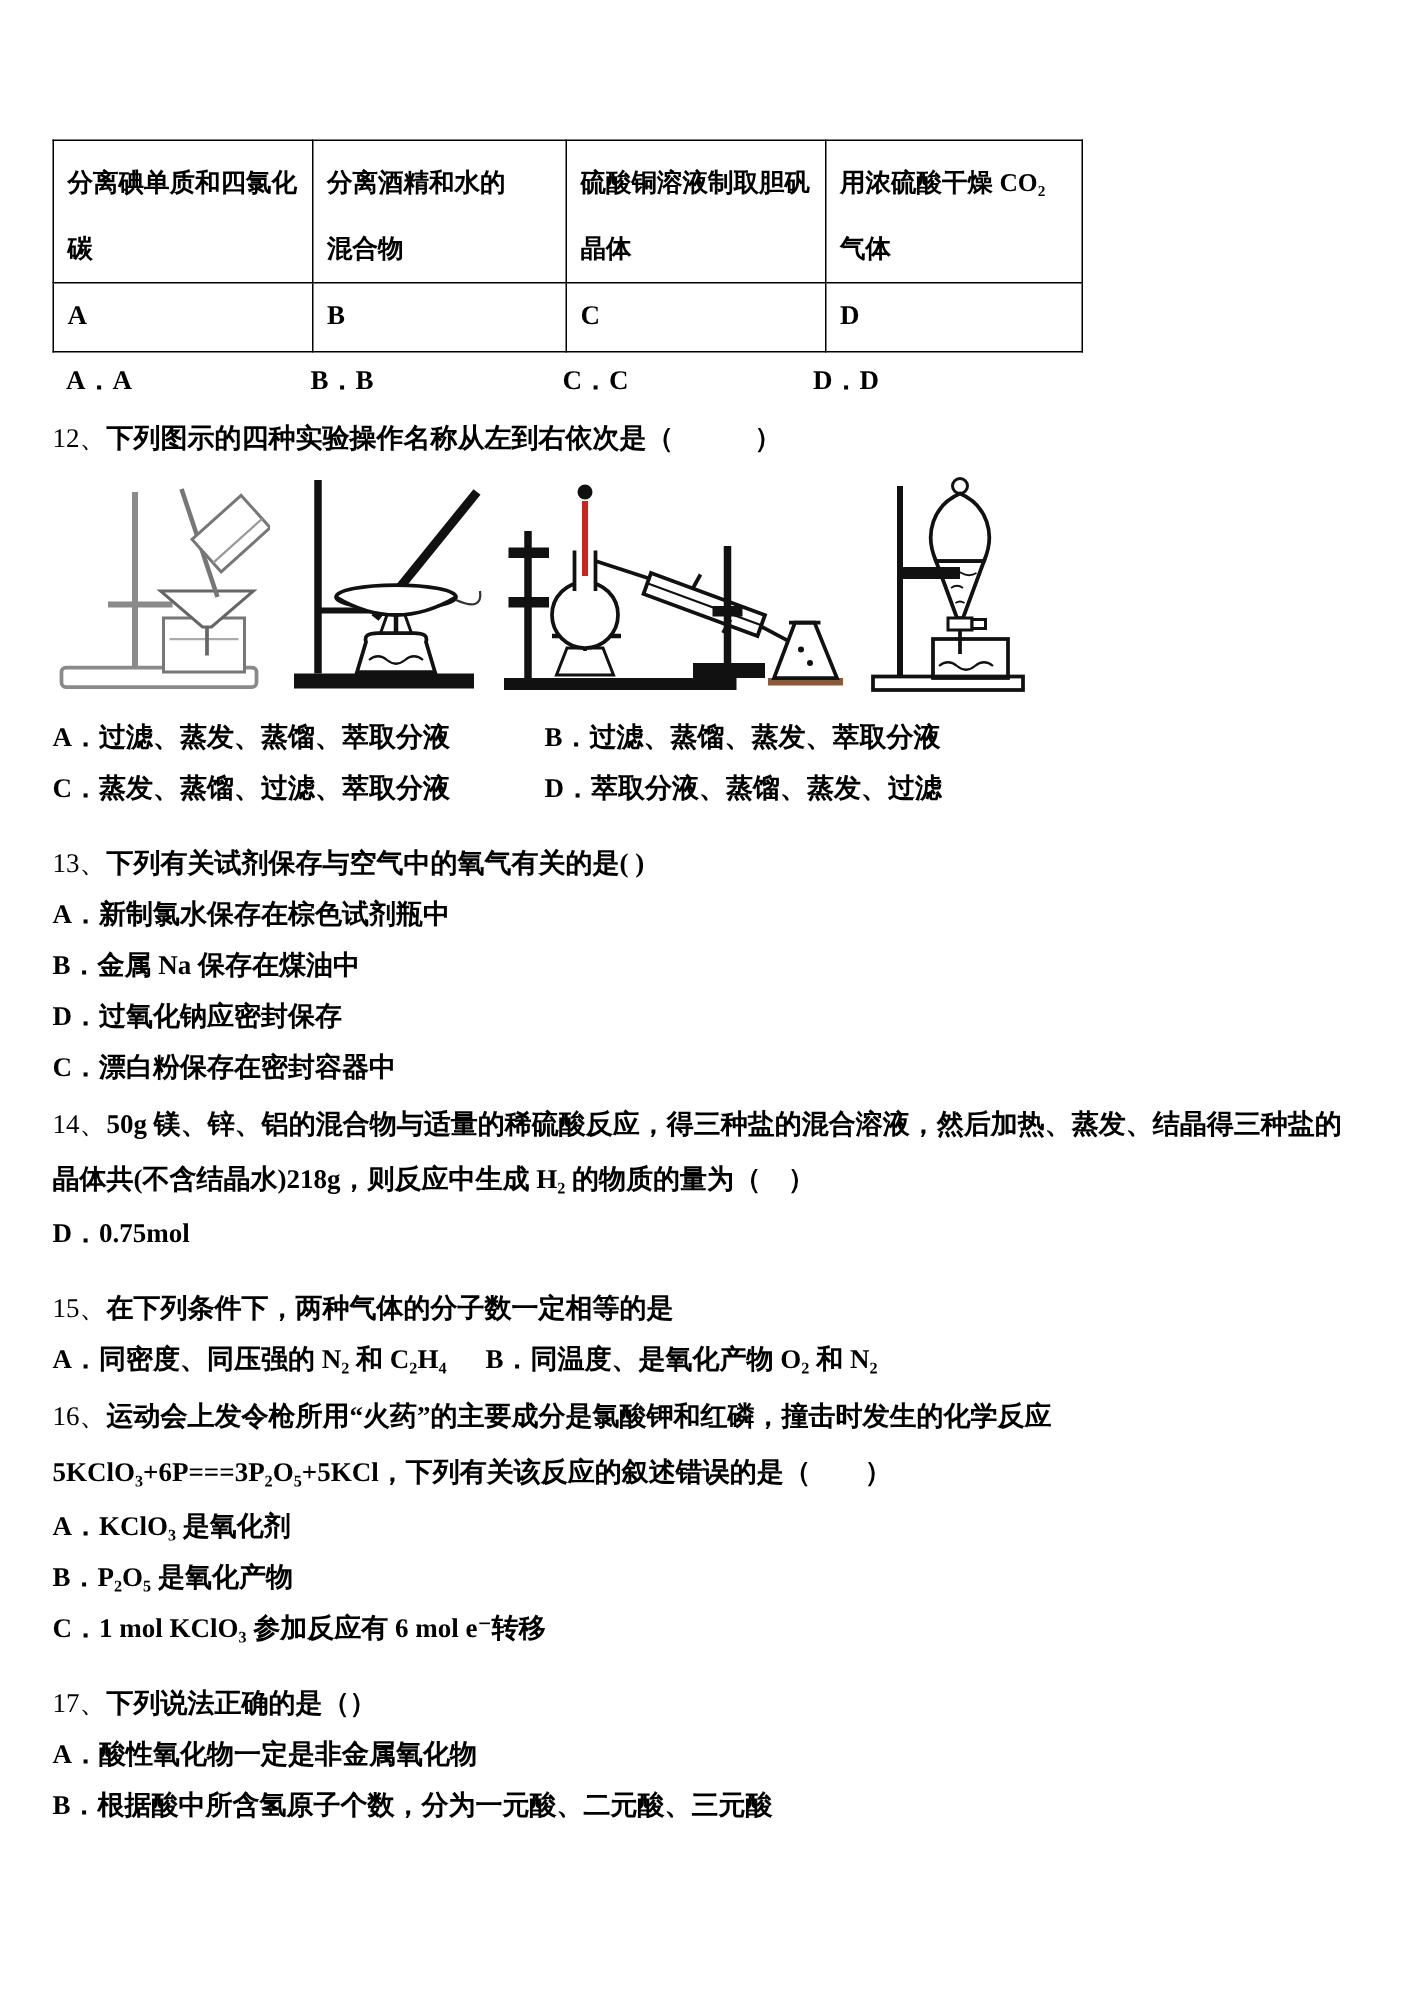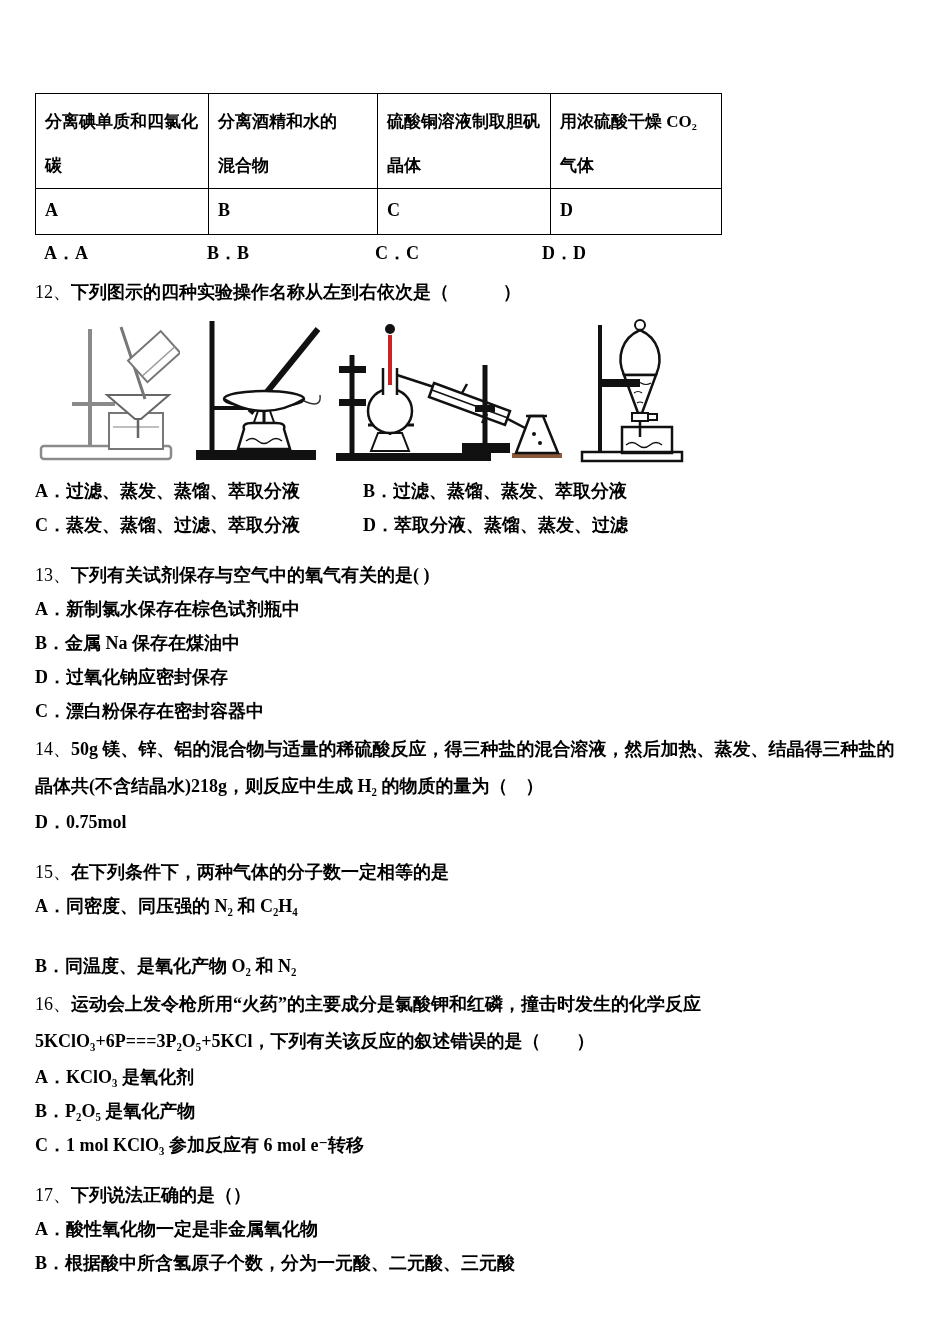--- a/index.html
+++ b/index.html
@@ -28,21 +28,21 @@
   .qline.mt{margin-top:9px;}
   .qnum{font-weight:normal;white-space:pre-wrap;}
   .qtext{font-weight:bold;white-space:pre-wrap;}
 
   .para{font-size:18px;line-height:37px;margin:3px 0 0 0;}
 
   .opt{font-size:18px;line-height:34px;font-weight:bold;white-space:pre-wrap;}
   .optrow{display:flex;}
   .optrow .c1{width:328px;font-size:18px;line-height:34px;font-weight:bold;white-space:pre-wrap;}
   .optrow .c2{font-size:18px;line-height:34px;font-weight:bold;white-space:pre-wrap;}
-  .pairrow{display:flex;gap:26px;flex-direction:column;}
+  .pairrow{display:flex;gap:26px;}
 
   .diagrams{display:flex;gap:12px;align-items:flex-end;margin:6px 0 2px 0;height:157px;}
   .diagram{flex:0 0 auto;}
 </style>
 </head>
 <body>
 
 <div class="page">
 
   <table class="methods">

